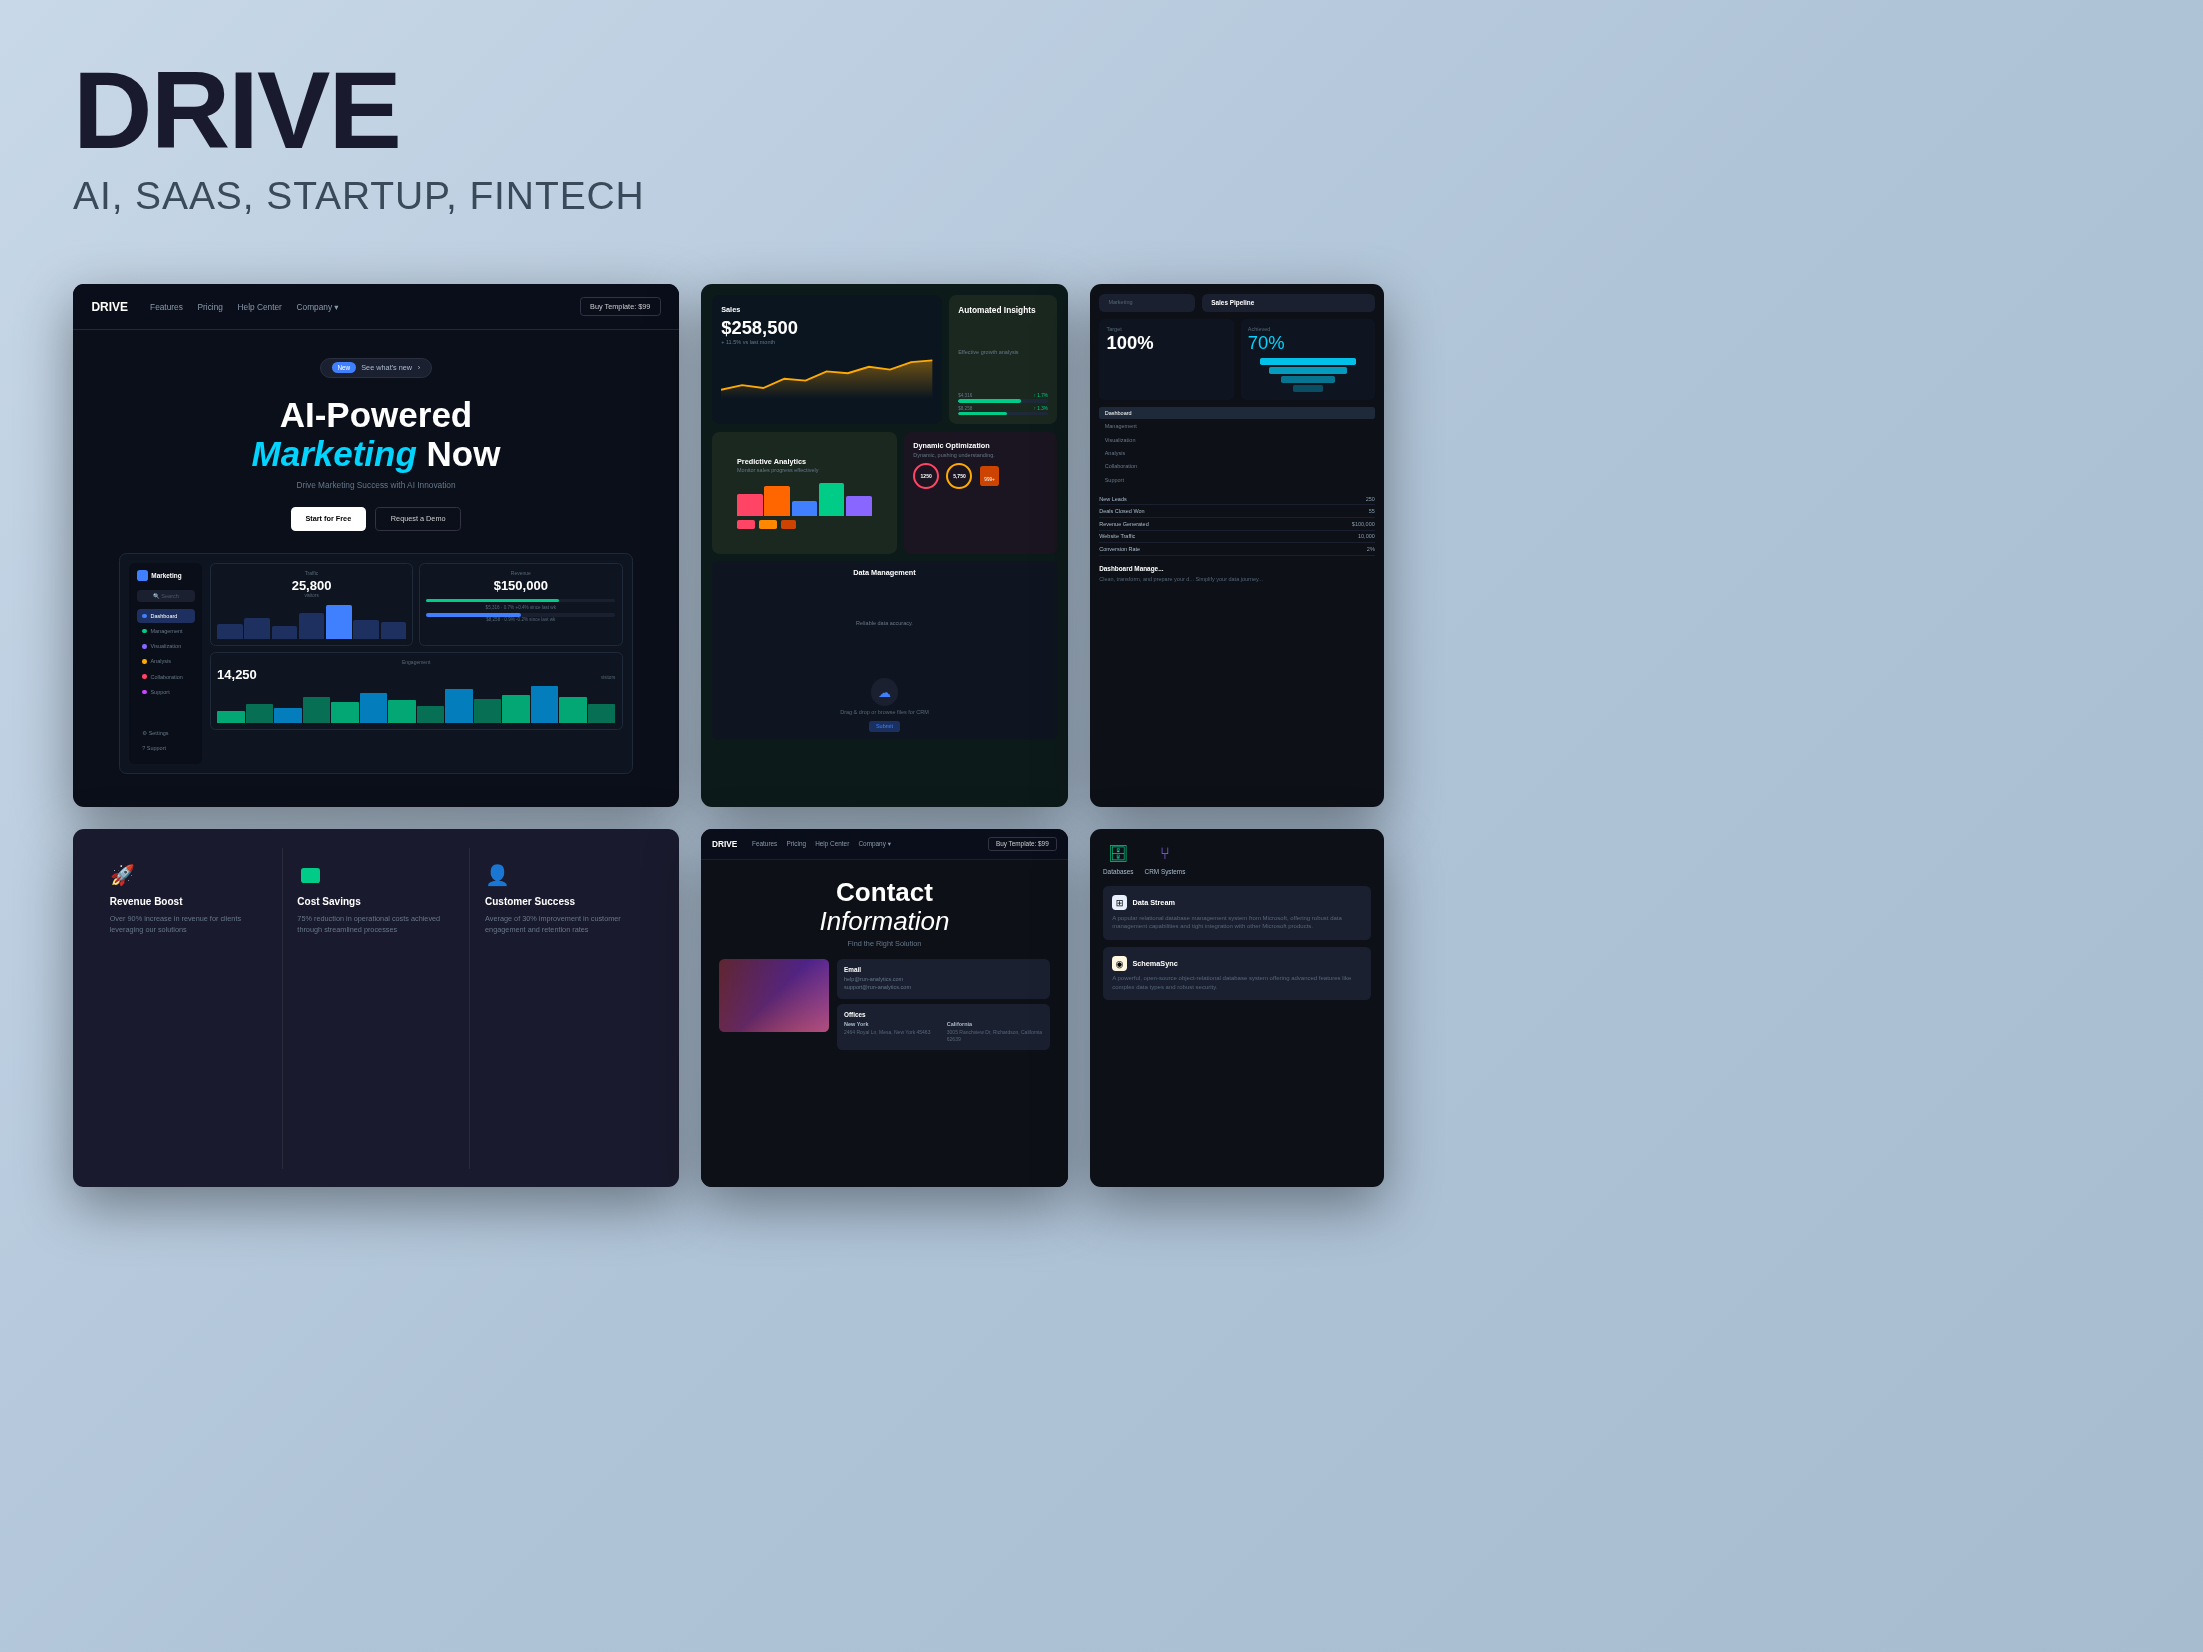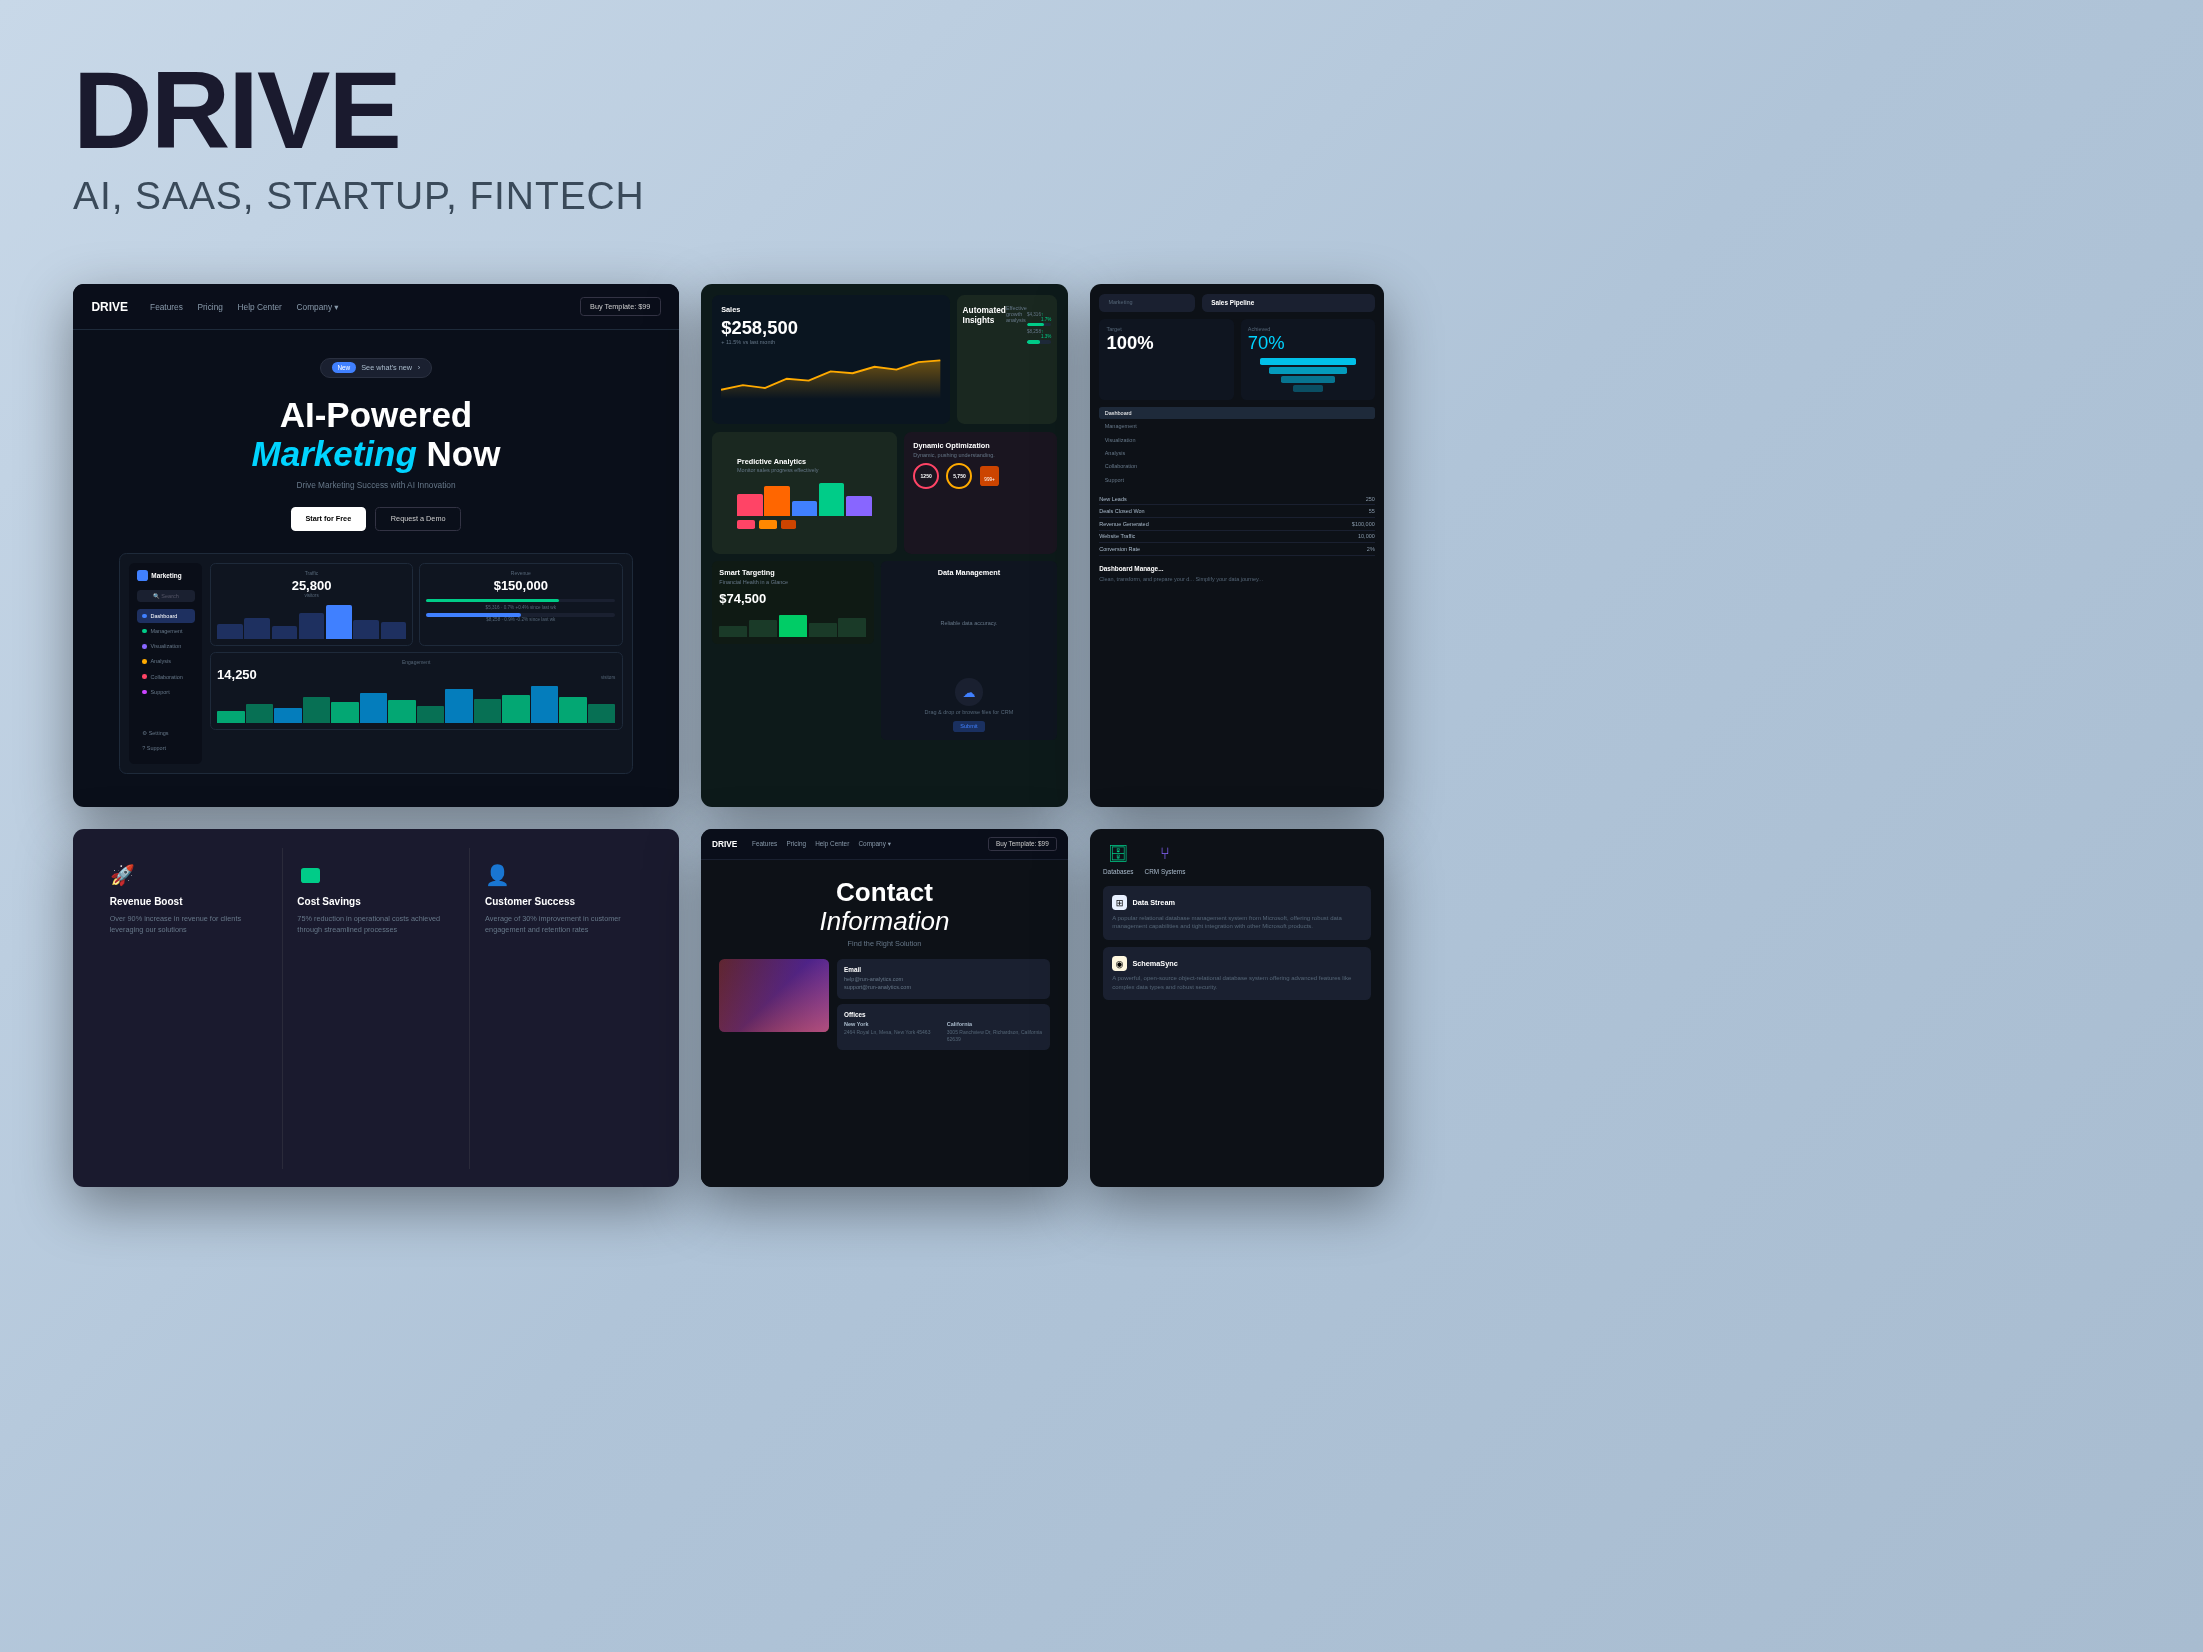--- a/index.html
+++ b/index.html
@@ -338,27 +338,27 @@
       height: 46px;
       position: relative;
       margin-top: 7.3px;
     }
     .line-chart-svg {
       width: 100%;
       height: 100%;
     }
 
     .analytics-insights {
-      width: 100px;
+      width: 108px;
       background: #1a2820;
       border-radius: 7.3px;
       padding: 9.2px;
       display: flex;
-      flex-direction: row;
-      justify-content: center;
+      flex-direction: column;
+      justify-content: space-between;
     }
     .insights-title {
       color: #fff;
       font-size: 8.3px;
       font-weight: 600;
       margin-bottom: 3.7px;
     }
     .insights-sub {
       color: #667788;
       font-size: 5.5px;
@@ -964,35 +964,20 @@
               <span class="gauge-label">5,750</span>
             </div>
             <div style="background:#cc4400;border-radius:2.8px;padding:1.8px 4.6px;">
               <span style="color:#fff;font-size:4.6px;">999+</span>
             </div>
           </div>
         </div>
       </div>
 
       <div class="middle-row">
-        <div class="middle-left">
-
-          <div style="background:#0f1a14;border-radius:5.5px;padding:7.3px;">
-            <div class="section-title">Smart Targeting</div>
-            <div class="section-sub">Financial Health in a Glance</div>
-            <div style="color:#fff;font-size:13px;font-weight:700;">$74,500</div>
-            <div style="display:flex;gap:1.8px;align-items:flex-end;height:27.5px;margin-top:3.7px;">
-              <div style="flex:1;height:40%;background:#1a3a28;border-radius:0.9px 0.9px 0 0;"></div>
-              <div style="flex:1;height:60%;background:#1a3a28;border-radius:0.9px 0.9px 0 0;"></div>
-              <div style="flex:1;height:80%;background:#00cc66;border-radius:0.9px 0.9px 0 0;"></div>
-              <div style="flex:1;height:50%;background:#1a3a28;border-radius:0.9px 0.9px 0 0;"></div>
-              <div style="flex:1;height:70%;background:#1a3a28;border-radius:0.9px 0.9px 0 0;"></div>
-            </div>
-          </div>
-        </div>
 
         <div class="middle-right" style="background:#0f1520;border-radius:5.5px;padding:7.3px;display:flex;flex-direction:column;align-items:center;justify-content:center;">
           <div class="section-title">Data Management</div>
           <div class="section-sub">Reliable data accuracy.</div>
           <div style="margin-top:5.5px;text-align:center;">
             <div style="width:27.5px;height:27.5px;background:#1a2030;border-radius:50%;display:flex;align-items:center;justify-content:center;margin:0 auto 3.7px;">
               <span style="color:#4080ff;font-size:13px;">☁</span>
             </div>
             <div style="color:#556677;font-size:5.5px;">Drag &amp; drop or browse files for CRM</div>
             <button style="background:#1a3060;border:none;color:#4080ff;font-size:5.5px;padding:2.8px 7.3px;border-radius:2.8px;margin-top:3.7px;">Submit</button>

